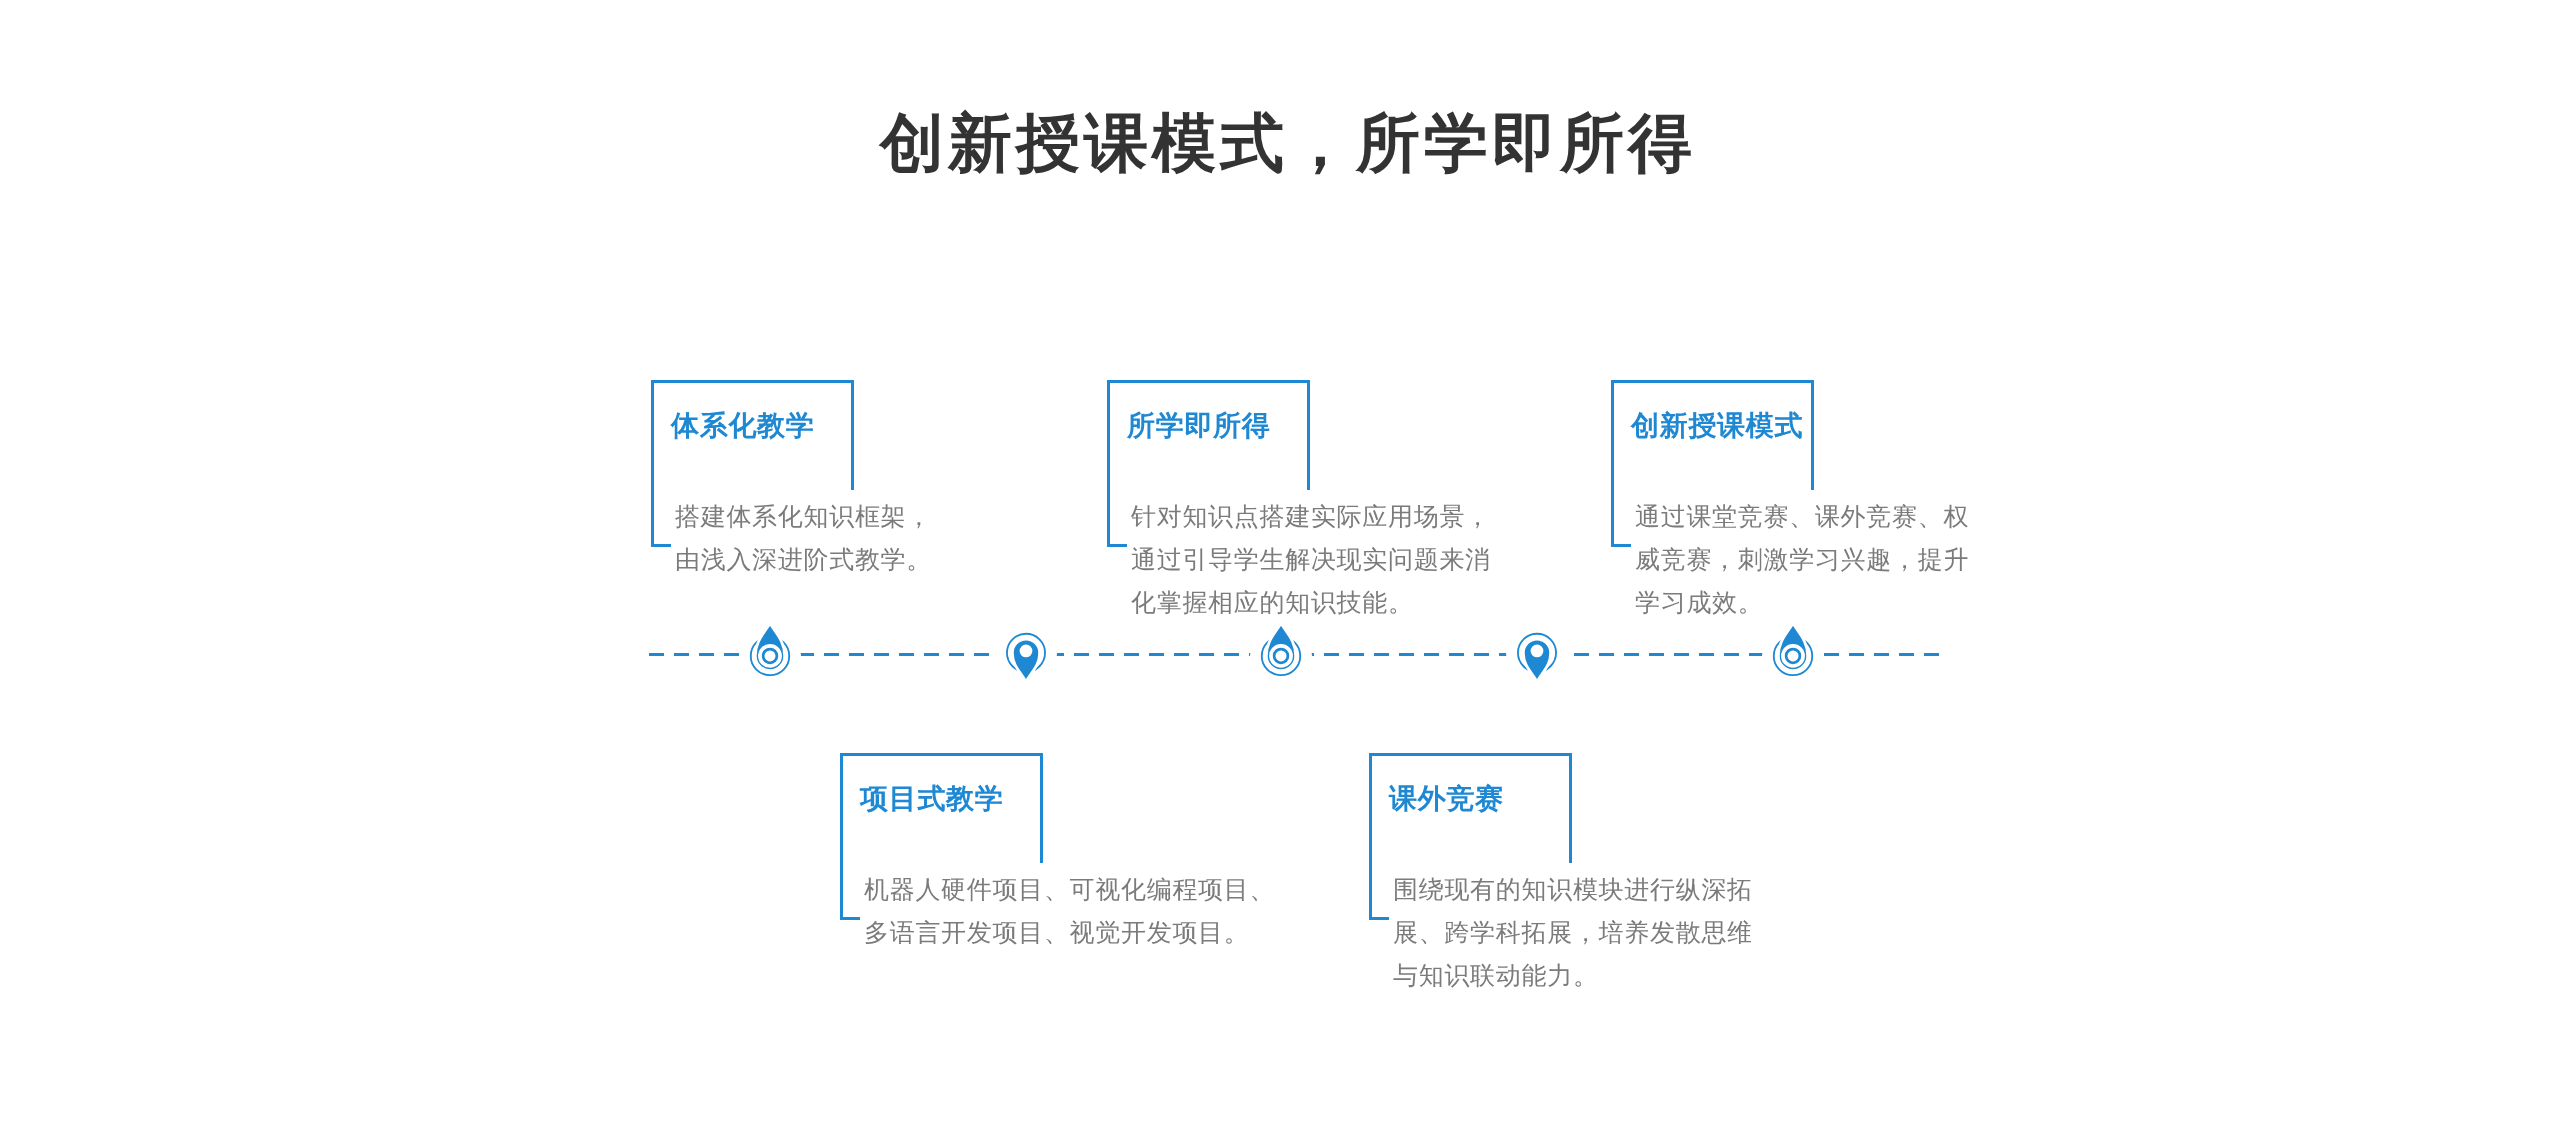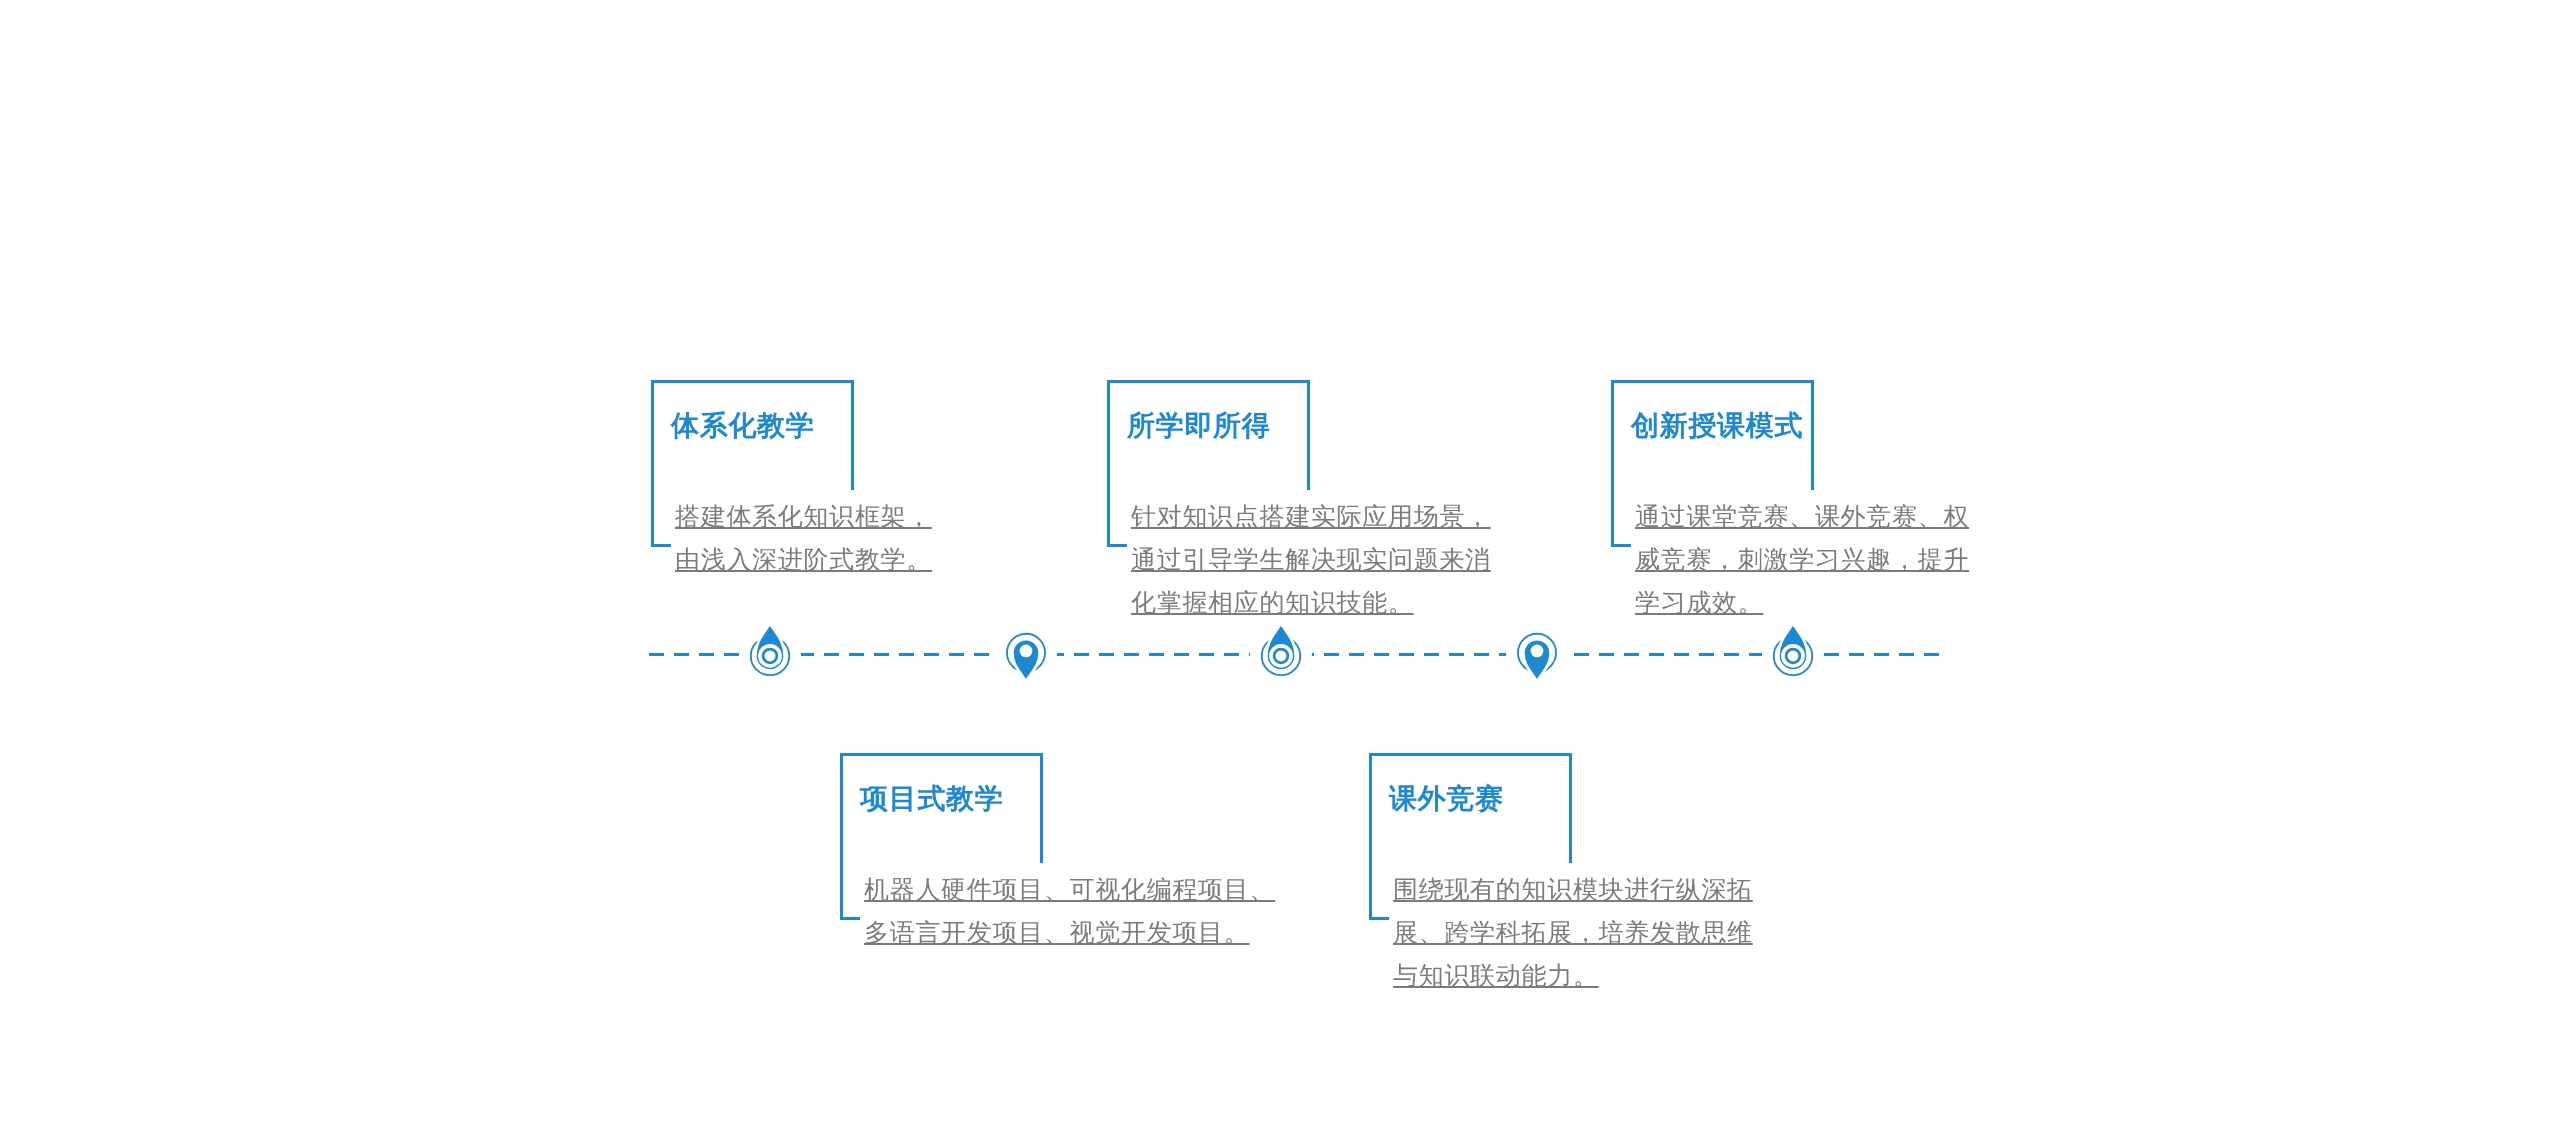--- a/index.html
+++ b/index.html
@@ -69,21 +69,20 @@
     position: absolute;
     left: 24px;
     top: 115px;
     margin: 0;
     width: 429px;
     font-size: 25px;
     line-height: 43px;
     letter-spacing: 0.7px;
     color: #7B7B7B;
     white-space: pre-line;
-    text-decoration: underline;
   }
   
   .timeline-line {
     position: absolute;
     left: 649px;
     top: 653px;
     width: 1296px;
     height: 3.4px;
     background: repeating-linear-gradient(90deg,
       #1E88D3 0px, #1E88D3 14.8px,
@@ -102,20 +101,21 @@
     position: absolute;
     z-index: 3;
   }
   .pin svg { display: block; }
 </style>
 </head>
 <body>
 
 <div class="stage">
 
+  <h1 class="page-title">创新授课模式，所学即所得</h1>
 
   <div class="card card-systematic">
     <div class="frame-top-right"></div>
     <div class="frame-left-foot"></div>
     <h3 class="card-title">体系化教学</h3>
     <p class="card-body">搭建体系化知识框架，
 由浅入深进阶式教学。</p>
   </div>
 
   <div class="card card-scenario">

